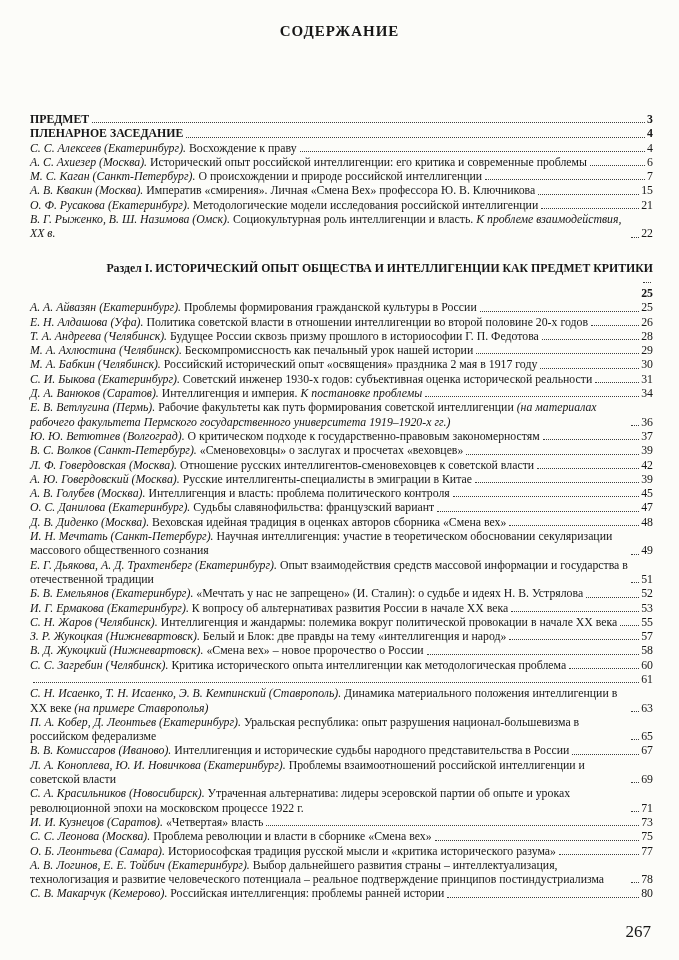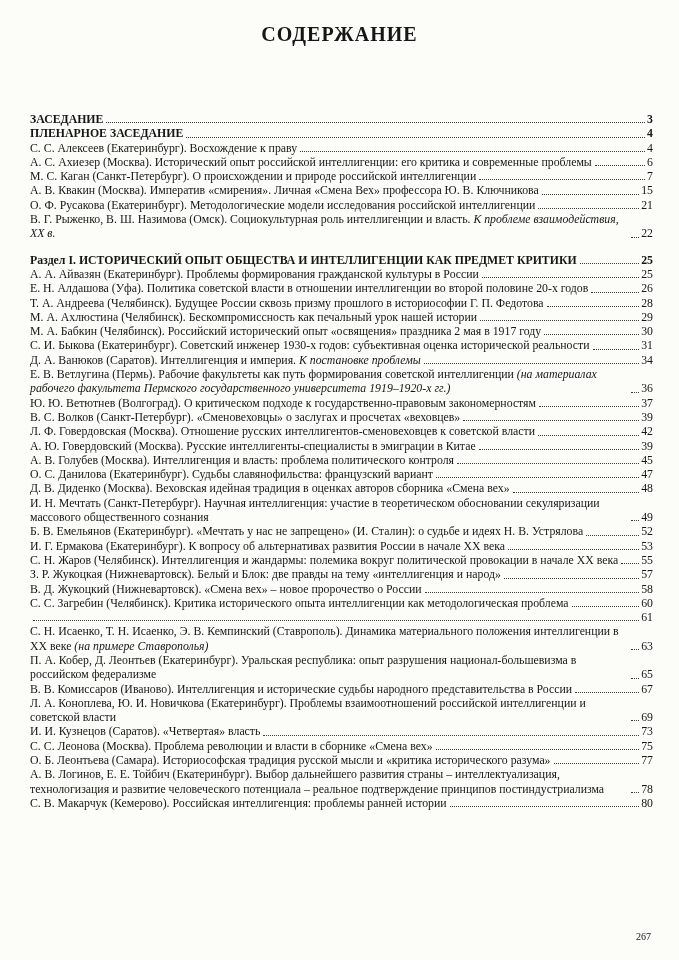--- a/index.html
+++ b/index.html
@@ -7,60 +7,60 @@
   body {
     background: #fcfcf9;
     color: #161616;
     font-family: "Liberation Serif", "DejaVu Serif", serif;
     position: relative;
     overflow: hidden;
   }
   .title {
     margin-top: 23px;
     text-align: center;
-    font-size: 20px;
+    font-size: 15px;
     font-weight: bold;
     letter-spacing: 1px;
   }
   .toc {
     position: absolute;
     left: 30px;
     right: 26px;
     top: 112px;
     font-size: 11.8px;
     line-height: 14.3px;
   }
   .entry { display: flex; align-items: flex-end; }
   .entry.section { font-weight: bold; }
-  .entry.gap { margin-top: 12px; }
+  .entry.gap { margin-top: 20px; flex-direction: column; }
   .entry .text { flex: 0 1 auto; }
   .entry .leader {
     flex: 1 1 8px;
     min-width: 8px;
     border-bottom: 1.4px dotted #3c3c3c;
     margin: 0 2px 3px 3px;
   }
   .entry .pg { flex: none; }
-  .author { }
+  .author { font-style: italic; }
   .t-italic { font-style: italic; }
   .folio {
     position: absolute;
     right: 28px;
     bottom: 18px;
-    font-size: 10px;
+    font-size: 17px;
   }
 </style>
 </head>
 <body>
 
 <div class="page">
   <h1 class="title">СОДЕРЖАНИЕ</h1>
   <div class="toc" id="toc">
       <div class="entry section">
-        <span class="text"><span>ЗАСЕДАНИЕ</span></span>
+        <span class="text"><span>ПРЕДМЕТ</span></span>
         <span class="leader"></span>
         <span class="pg">3</span>
       </div>
       <div class="entry section">
         <span class="text"><span>ПЛЕНАРНОЕ ЗАСЕДАНИЕ</span></span>
         <span class="leader"></span>
         <span class="pg">4</span>
       </div>
       <div class="entry">
         <span class="text"><span class="author">С. С. Алексеев (Екатеринбург).</span> <span>Восхождение к праву</span></span>
@@ -171,20 +171,25 @@
         <span class="text"><span class="author">Д. В. Диденко (Москва).</span> <span>Веховская идейная традиция в оценках авторов сборника «Смена вех»</span></span>
         <span class="leader"></span>
         <span class="pg">48</span>
       </div>
       <div class="entry">
         <span class="text"><span class="author">И. Н. Мечтать (Санкт-Петербург).</span> <span>Научная интеллигенция: участие в теоретическом обосновании секуляризации массового общественного сознания</span></span>
         <span class="leader"></span>
         <span class="pg">49</span>
       </div>
       <div class="entry">
+        <span class="text"><span class="author">Е. Г. Дьякова, А. Д. Трахтенберг (Екатеринбург).</span> <span>Опыт взаимодействия средств массовой информации и государства в отечественной традиции</span></span>
+        <span class="leader"></span>
+        <span class="pg">51</span>
+      </div>
+      <div class="entry">
         <span class="text"><span class="author">Б. В. Емельянов (Екатеринбург).</span> <span>«Мечтать у нас не запрещено» (И. Сталин): о судьбе и идеях Н. В. Устрялова</span></span>
         <span class="leader"></span>
         <span class="pg">52</span>
       </div>
       <div class="entry">
         <span class="text"><span class="author">И. Г. Ермакова (Екатеринбург).</span> <span>К вопросу об альтернативах развития России в начале XX века</span></span>
         <span class="leader"></span>
         <span class="pg">53</span>
       </div>
       <div class="entry">
@@ -223,20 +228,25 @@
       </div>
       <div class="entry">
         <span class="text"><span class="author">В. В. Комиссаров (Иваново).</span> <span>Интеллигенция и исторические судьбы народного представительства в России</span></span>
         <span class="leader"></span>
         <span class="pg">67</span>
       </div>
       <div class="entry">
         <span class="text"><span class="author">Л. А. Коноплева, Ю. И. Новичкова (Екатеринбург).</span> <span>Проблемы взаимоотношений российской интеллигенции и советской власти</span></span>
         <span class="leader"></span>
         <span class="pg">69</span>
+      </div>
+      <div class="entry">
+        <span class="text"><span class="author">С. А. Красильников (Новосибирск).</span> <span>Утраченная альтернатива: лидеры эсеровской партии об опыте и уроках революционной эпохи на московском процессе 1922 г.</span></span>
+        <span class="leader"></span>
+        <span class="pg">71</span>
       </div>
       <div class="entry">
         <span class="text"><span class="author">И. И. Кузнецов (Саратов).</span> <span>«Четвертая» власть</span></span>
         <span class="leader"></span>
         <span class="pg">73</span>
       </div>
       <div class="entry">
         <span class="text"><span class="author">С. С. Леонова (Москва).</span> <span>Проблема революции и власти в сборнике «Смена вех»</span></span>
         <span class="leader"></span>
         <span class="pg">75</span>

